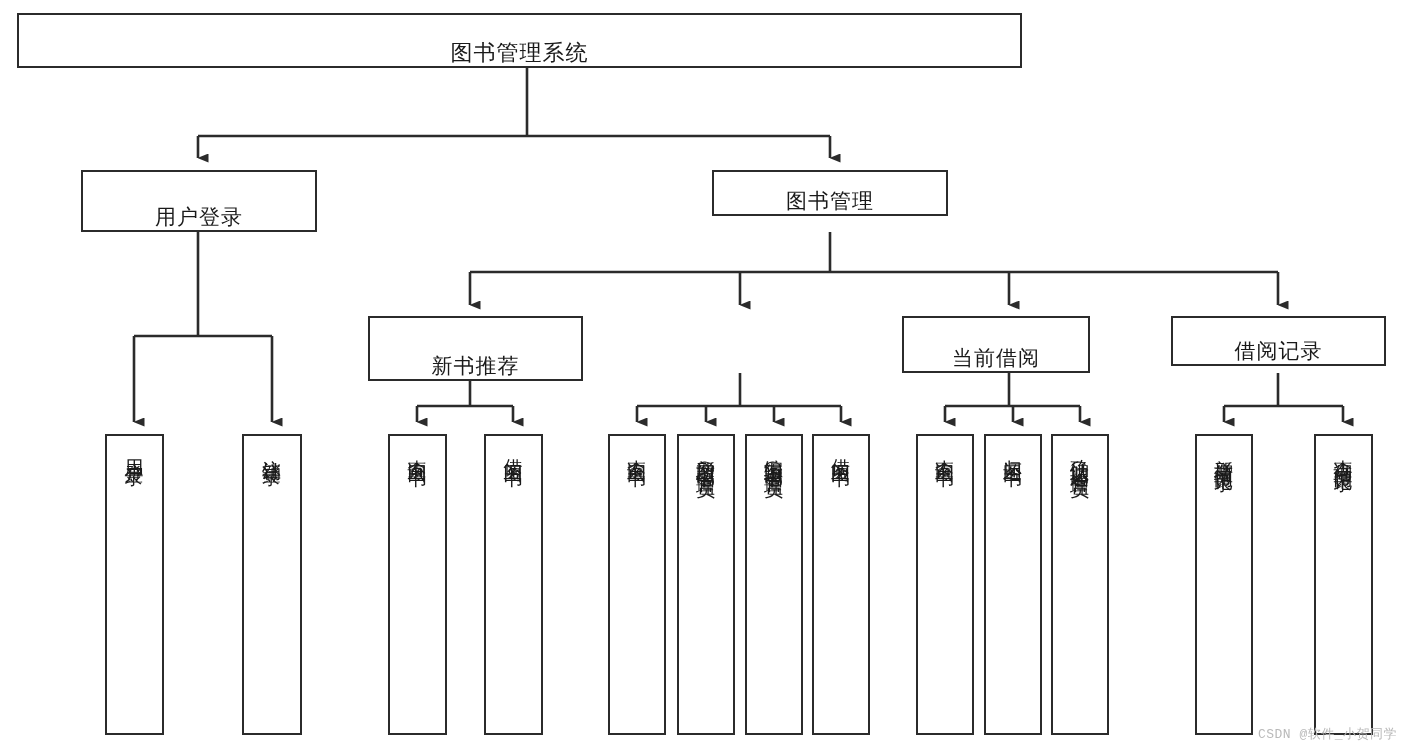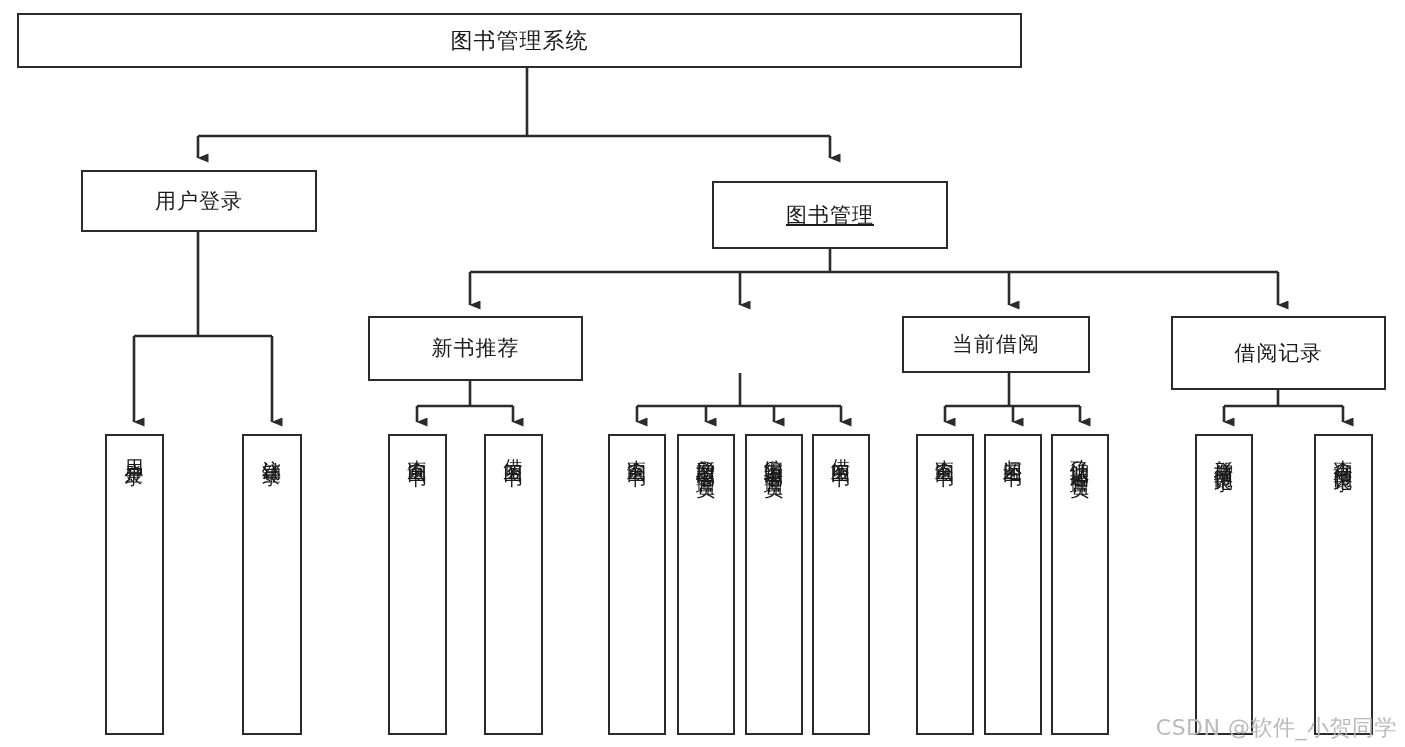--- a/index.html
+++ b/index.html
@@ -23,21 +23,21 @@
     top: 0;
     width: 1405px;
     height: 747px;
   }
   .node {
     position: absolute;
     box-sizing: border-box;
     border: 2px solid #2b2b2b;
     background: #ffffff;
     display: flex;
-    align-items: center;
+    align-items: flex-end;
     justify-content: center;
     color: #1a1a1a;
   }
   .node .label {
     display: block;
     text-align: center;
     line-height: 1.25;
     white-space: nowrap;
   }
   
@@ -59,25 +59,26 @@
     writing-mode: vertical-rl;
     text-orientation: upright;
     font-size: 19px;
     letter-spacing: 3px;
     line-height: 1.1;
   }
   .watermark {
     position: absolute;
     right: 8px;
     bottom: 4px;
-    font-size: 22px;
+    font-size: 13px;
     color: #b9b9b9;
     letter-spacing: 0.5px;
     user-select: none;
     white-space: nowrap;
+    font-family: Liberation Mono, monospace;
   }
 </style>
 </head>
 <body>
 
 <div id="diagram-root">
 
   <svg class="edges" viewBox="0 0 1405 747" xmlns="http://www.w3.org/2000/svg">
     <defs>
       <marker id="arrowhead" markerWidth="9" markerHeight="11" refX="4.5" refY="10.5" orient="auto" markerUnits="userSpaceOnUse">
@@ -128,31 +129,31 @@
     </g>
   </svg>
 
   <div class="node horiz root" style="left:17px; top:13px; width:1005px; height:55px;">
     <span class="label">图书管理系统</span>
   </div>
 
   <div class="node horiz" style="left:81px; top:170px; width:236px; height:62px;">
     <span class="label">用户登录</span>
   </div>
-  <div class="node horiz" style="left:712px; top:181px; width:236px; height:68px;text-decoration:underline;">
+  <div class="node horiz" style="left:712px; top:170px; width:236px; height:46px;">
     <span class="label">图书管理</span>
   </div>
 
   <div class="node horiz" style="left:368px; top:316px; width:215px; height:65px;">
     <span class="label">新书推荐</span>
   </div>
   <div class="node horiz" style="left:902px; top:316px; width:188px; height:57px;">
     <span class="label">当前借阅</span>
   </div>
-  <div class="node horiz" style="left:1171px; top:316px; width:215px; height:74px;">
+  <div class="node horiz" style="left:1171px; top:316px; width:215px; height:50px;">
     <span class="label">借阅记录</span>
   </div>
 
   <div class="node vert" style="left:105px; top:434px; width:59px; height:301px;">
     <span class="label">用户登录</span>
   </div>
   <div class="node vert" style="left:242px; top:434px; width:60px; height:301px;">
     <span class="label">注销登录</span>
   </div>
 

